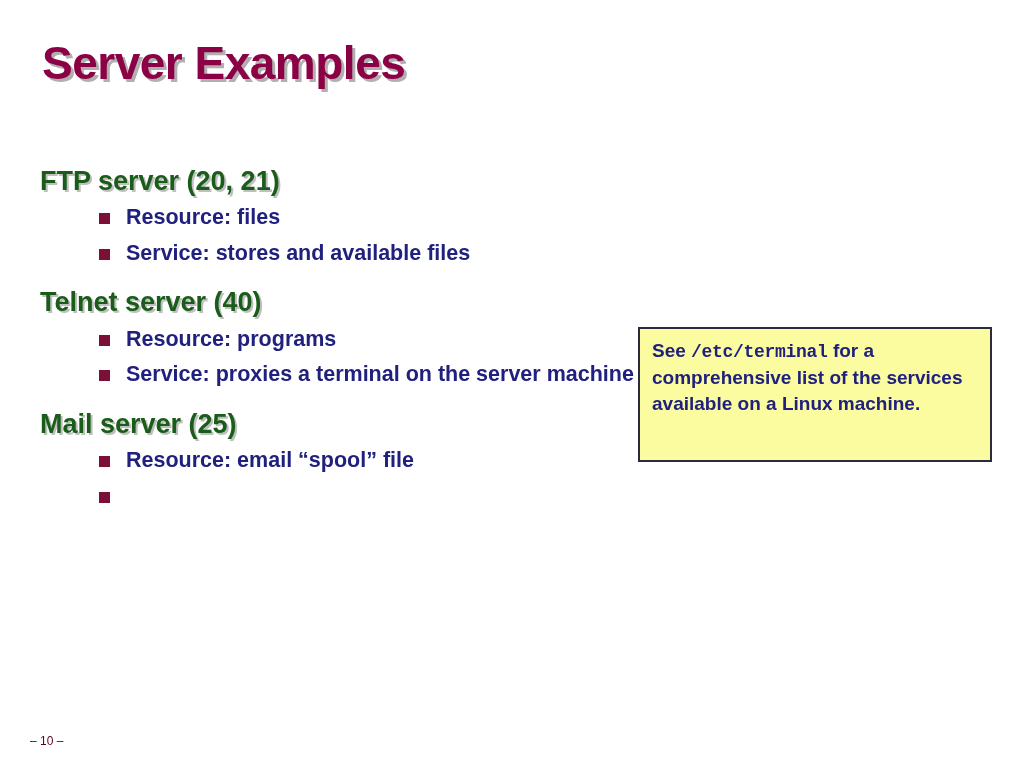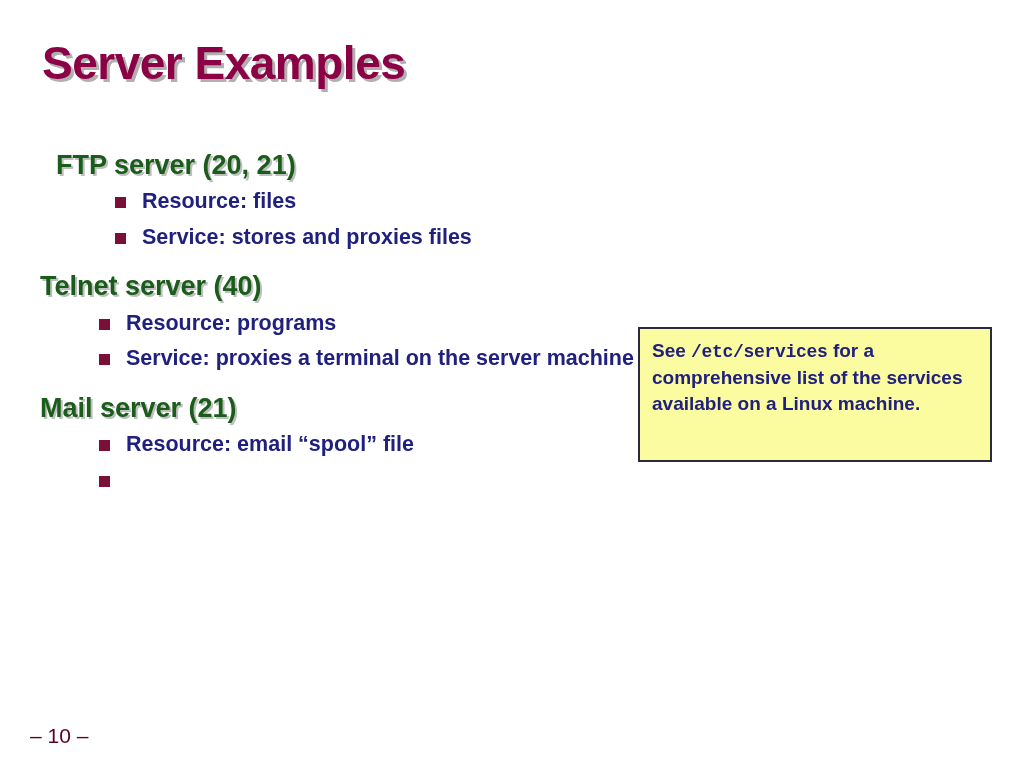--- a/index.html
+++ b/index.html
@@ -80,21 +80,21 @@
     left: 99px;
     top: 10px;
     width: 11px;
     height: 11px;
     background: #7A1038;
     display: block;
   }
 
   
   .sec-web   { margin-top: 0px; }
-  .sec-ftp   { margin-top: 22px; padding-left: 16px; }
+  .sec-ftp   { margin-top: 38px; }
   .sec-telnet{ margin-top: 20px; }
   .sec-mail  { margin-top: 20px; }
 
   .sec-web .bullet-wrap { max-width: 880px; }
 
   
   .callout {
     position: absolute;
     left: 638px;
     top: 327px;
@@ -114,21 +114,21 @@
     font-weight: bold;
     font-size: 18px;
     letter-spacing: -0.3px;
   }
 
   
   .footer {
     position: absolute;
     left: 30px;
     bottom: 20px;
-    font-size: 21px;
+    font-size: 12px;
     color: #5C0028;
     font-family: "Liberation Sans", sans-serif;
   }
 </style>
 </head>
 <body>
 
 <div class="slide">
 
   <div class="slide-title">Server Examples</div>
@@ -138,53 +138,53 @@
 
     <div class="section sec-ftp">
       <div class="section-heading">FTP server (20, 21)</div>
       <ul class="bullets">
         <li class="bullet">
           <span class="marker"></span>
           <span>Resource: files</span>
         </li>
         <li class="bullet">
           <span class="marker"></span>
-          <span>Service: stores and proxies files</span>
+          <span>Service: stores and available files</span>
         </li>
       </ul>
     </div>
 
     <div class="section sec-telnet">
       <div class="section-heading">Telnet server (40)</div>
       <ul class="bullets">
         <li class="bullet">
           <span class="marker"></span>
           <span>Resource: programs</span>
         </li>
         <li class="bullet">
           <span class="marker"></span>
           <span>Service: proxies a terminal on the server machine</span>
         </li>
       </ul>
     </div>
 
     <div class="section sec-mail">
-      <div class="section-heading">Mail server (21)</div>
+      <div class="section-heading">Mail server (25)</div>
       <ul class="bullets">
         <li class="bullet">
           <span class="marker"></span>
           <span>Resource: email “spool” file</span>
         </li>
         <li class="bullet">
           <span class="marker"></span>
         </li>
       </ul>
     </div>
 
   </div>
 
   <div class="callout">
-    <span>See </span><span class="mono">/etc/services</span><span> for a comprehensive list of the services available on a Linux machine.</span>
+    <span>See </span><span class="mono">/etc/terminal</span><span> for a comprehensive list of the services available on a Linux machine.</span>
   </div>
 
   <div class="footer">– 10 –</div>
 
 </div>
 
 </body></html>

